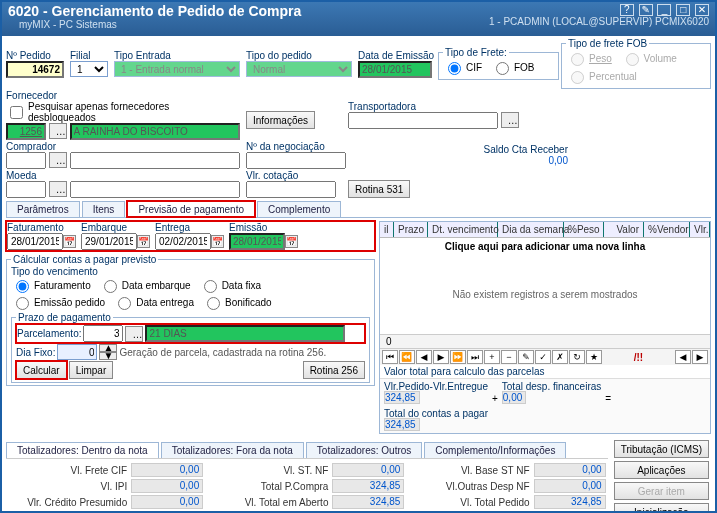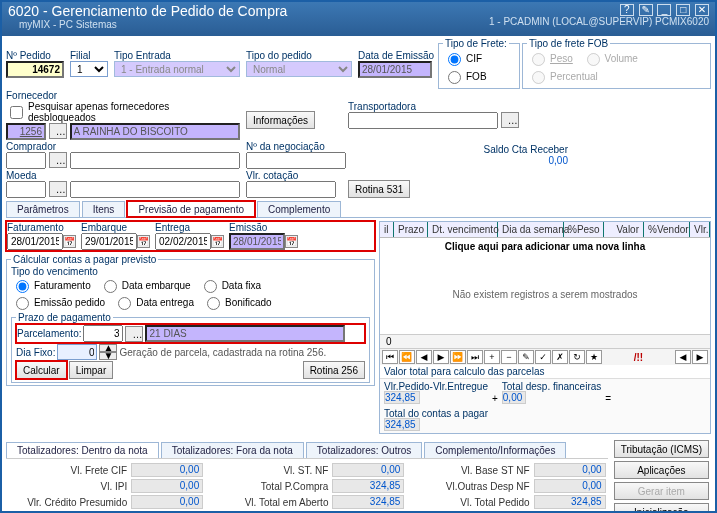--- a/index.html
+++ b/index.html
@@ -1,27 +1,27 @@
 <!DOCTYPE html>
 <html><head>
 <meta charset="utf-8">
 <style>
   * { box-sizing: border-box; font-family: Tahoma, Arial, sans-serif; font-size: 10px; }
   body { margin: 0; background: #fff; width: 717px; height: 513px; overflow: hidden; border: 2px solid #1b5fa6; }
   .titlebar { background: linear-gradient(#3c78b4,#2a5d94); color: #fff; height: 34px; padding: 1px 6px; position: relative; }
-  .titlebar .t1 { font-size: 14px; font-weight: normal; }
+  .titlebar .t1 { font-size: 14px; font-weight: bold; }
   .titlebar .t2 { font-size: 10px; color: #cfe0f0; padding-left: 11px; }
   .titlebar .right { position: absolute; right: 6px; top: 2px; text-align: right; }
   .titlebar .sysicons span { display: inline-block; width: 14px; height: 12px; border: 1px solid #cde; margin-left: 2px; text-align: center; line-height: 10px; font-size: 10px; cursor: pointer; }
   .titlebar .ctx { color: #cfe0f0; font-size: 10px; }
   .body { padding: 2px 4px; }
   .row { display: flex; align-items: center; gap: 2px; margin-bottom: 1px; flex-wrap: wrap; }
   label { color: #003366; font-size: 10px; }
   input[type=text].fld, select.fld { border: 1px solid #7a9ecf; height: 16px; padding: 0 2px; background: #fff; font-size: 10px; }
-  .fld.ro { background: #c4b5fd; color: #555; }
+  .fld.ro { background: #22c55e; color: #555; }
   .fld.yellow { background: #ffffcc; }
   .btn { background: linear-gradient(#f8f8f8,#e2e2e2); border: 1px solid #888; height: 18px; padding: 0 6px; cursor: pointer; font-size: 10px; }
   .minibtn { width: 18px; height: 16px; border: 1px solid #888; background: #eee; cursor: pointer; font-size: 10px; line-height: 14px; text-align: center; }
   fieldset { border: 1px solid #9db7d6; padding: 1px 4px 2px; margin: 0; }
   fieldset legend { color: #003366; font-size: 10px; padding: 0 2px; }
   .tabs { display: flex; border-bottom: 1px solid #9db7d6; margin-top: 3px; }
   .tab { border: 1px solid #9db7d6; border-bottom: none; background: #eef4fb; padding: 2px 10px; margin-right: 2px; cursor: pointer; font-size: 10px; color: #224; }
   .tab.active { background: #fff; font-weight: normal; }
   .red-box { outline: 2px solid #d00; outline-offset: -1px; }
   .split { display: flex; gap: 4px; }
@@ -69,21 +69,21 @@
     <div style="width:62px;"><label>Nº Pedido</label><br>
       <input class="fld yellow" style="width: 58px; text-align: right; font-weight: bold;" value="14672"></div>
     <div style="width:42px;"><label>Filial</label><br>
       <select class="fld" style="width:38px;"><option>1</option></select></div>
     <div style="width:130px;"><label>Tipo Entrada</label><br>
       <select class="fld ro" style="width:126px;" disabled=""><option>1 - Entrada normal</option></select></div>
     <div style="width:110px;"><label>Tipo do pedido</label><br>
       <select class="fld ro" style="width:106px;" disabled=""><option>Normal</option></select></div>
     <div style="width:78px;"><label>Data de Emissão</label><br>
       <input class="fld ro" style="width: 74px;" value="28/01/2015"></div>
-    <fieldset style="width:82px;"><legend>Tipo de Frete:</legend>
+    <fieldset style="width:121px;"><legend>Tipo de Frete:</legend>
       <span class="radio">
           <input type="radio" checked="" style="">
           <span>CIF</span>
         </span>
       <span class="radio">
           <input type="radio" style="">
           <span>FOB</span>
         </span>
     </fieldset>
     <fieldset style="flex:1;"><legend>Tipo de frete FOB</legend>

